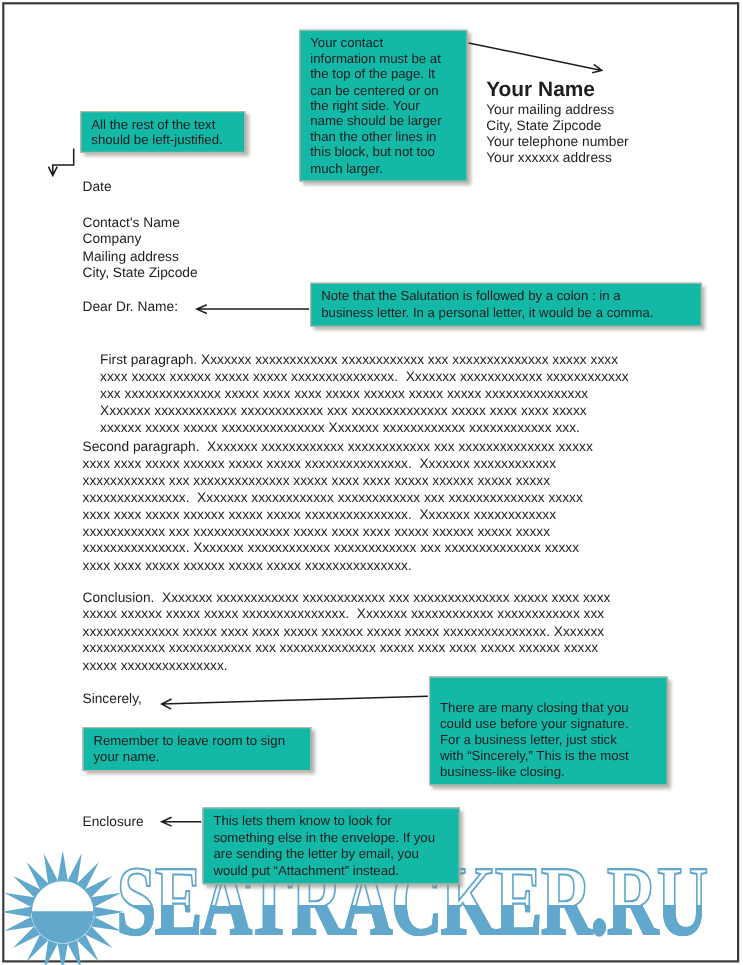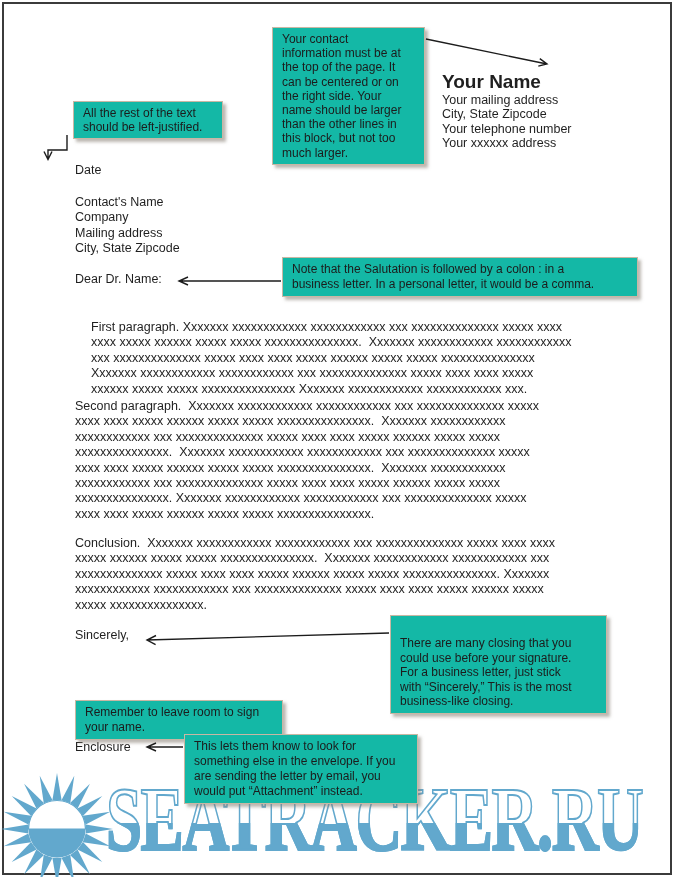--- a/index.html
+++ b/index.html
@@ -46,21 +46,21 @@
   .callout {
     position:absolute; z-index:4; background:#14b8a6;
     border:1px solid #c9b7a4; box-shadow:3px 3px 3px rgba(135,125,115,.55);
     padding:4px 9px; font-size:12px; line-height:14.2px;
     white-space:pre-wrap; color:#1c1c1c;
   }
   #note-contact   { left:272px; top:27px;  width:133px; }
   #note-left      { left:73px;  top:101px; width:130px; }
   #note-salutation{ left:282px; top:257px; width:336px; line-height:15px; }
   #note-closing   { left:390px; top:615px; width:197px; line-height:14.6px; padding-top:20px; }
-  #note-sign      { left:75px;  top:700px; width:188px; line-height:15px; }
+  #note-sign      { left:75px;  top:661px; width:188px; line-height:15px; }
   #note-enclosure { left:184px; top:734px; width:214px; line-height:15px; }
   
   .arrows {
     position:absolute; left:0; top:0; width:675px; height:877px;
     z-index:5; pointer-events:none;
   }
   .arrows path { stroke:#1c1c1c; stroke-width:1.4; fill:none; }
 </style>
 </head>
 <body>

